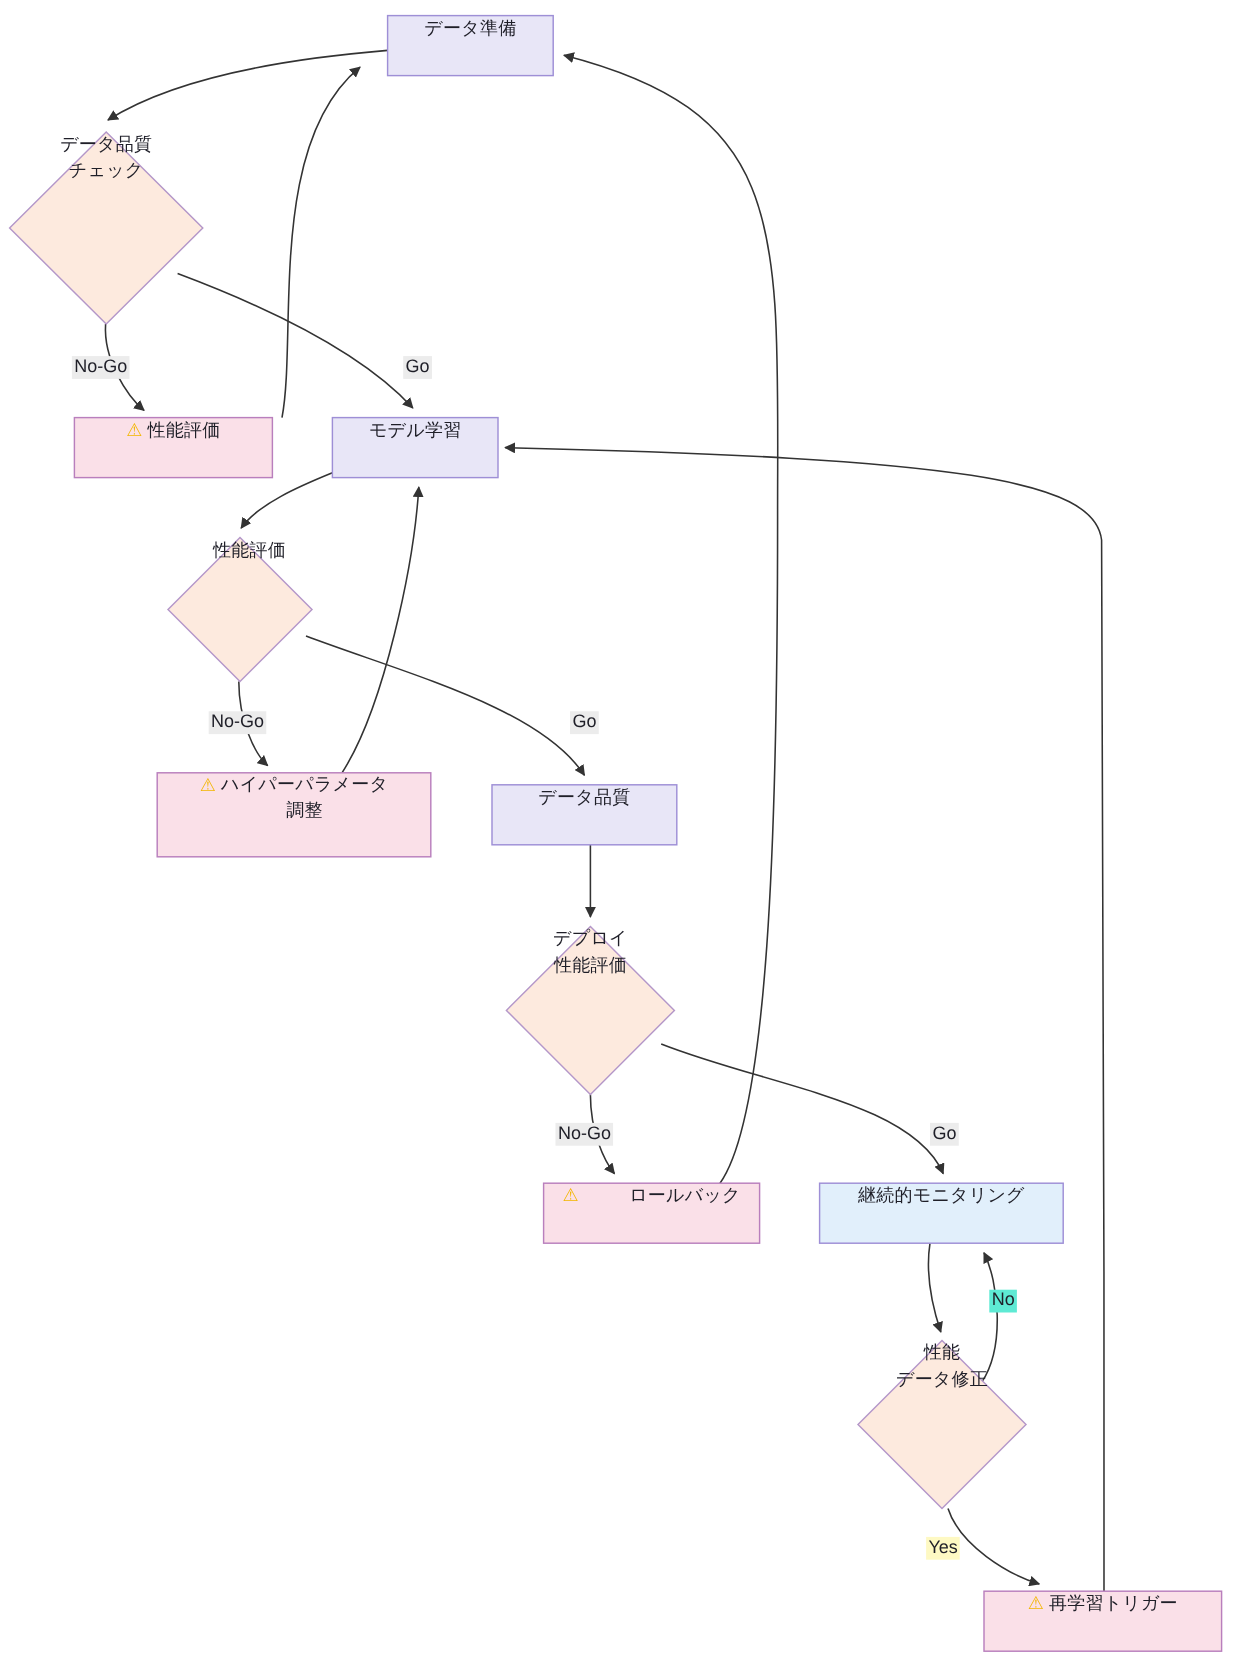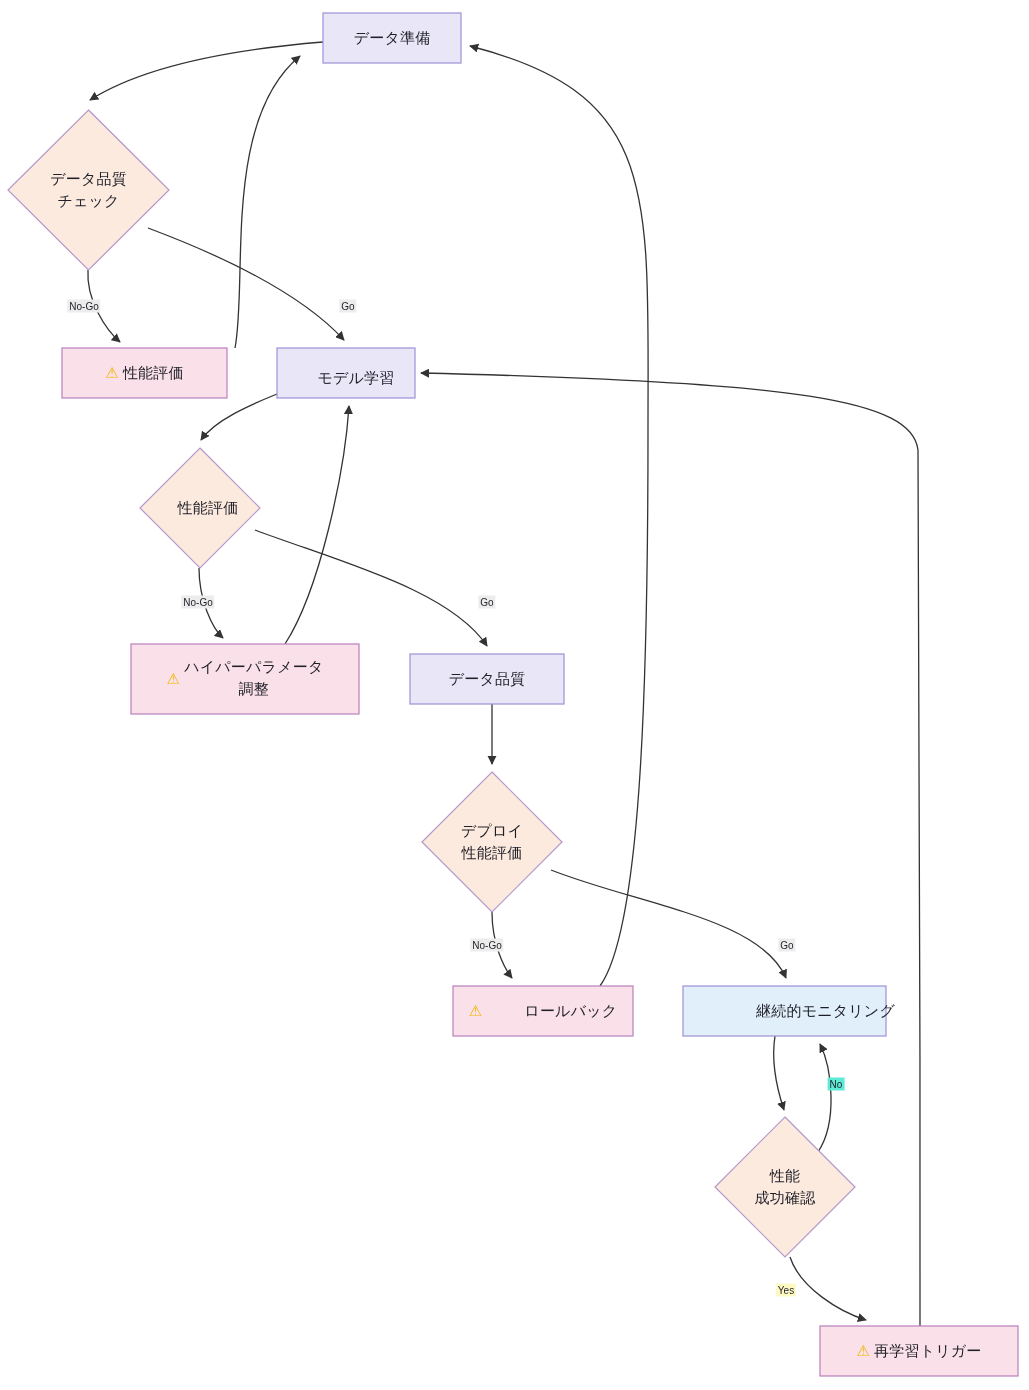--- a/index.html
+++ b/index.html
@@ -37,36 +37,35 @@
   }
   .node-shape-rect {
     stroke-width: 1.2;
   }
   .node-shape-diamond {
     stroke-width: 1.2;
   }
   .node-label {
     position: absolute;
     display: flex;
-    align-items: center;
     justify-content: center;
     text-align: center;
     color: #1f1f28;
     font-size: 15px;
     line-height: 1.45;
     white-space: pre-line;
     pointer-events: none;
     letter-spacing: 0.2px;
     border-radius: 24px;
   }
   .edge-label {
     position: absolute;
     background: #ececec;
     color: #1f1f28;
-    font-size: 10px;
+    font-size: 15px;
     line-height: 1.1;
     padding: 1px 2px;
     white-space: nowrap;
     transform: translate(-50%, -50%);
     text-align: center;
   }
   .warn-glyph {
     color: #f2b600;
     margin-right: 4px;
     font-size: 15px;
@@ -113,31 +112,31 @@
         <rect x="683" y="986" width="203" height="50" class="node-shape-rect" fill="#e1effb" stroke="#9e8fd6"></rect>
         <polygon points="785,1117 855,1187 785,1257 715,1187" class="node-shape-diamond" fill="#fdeade" stroke="#b497c9"></polygon>
         <rect x="820" y="1326" width="198" height="50" class="node-shape-rect" fill="#fae0e8" stroke="#b97fbd"></rect>
       </g>
   </svg>
   <div id="labels-layer">
       <div class="node-label" style="left: 323px; top: 13px; width: 138px; height: 50px;"><span style="white-space: pre-line;">データ準備</span></div>
       <div class="node-label" style="left: 8px; top: 110px; width: 161px; height: 160px;"><span style="white-space: pre-line;">データ品質
 チェック</span></div>
       <div class="node-label" style="left: 62px; top: 348px; width: 165px; height: 50px;"><span class="warn-glyph">⚠</span><span style="white-space: pre-line;">性能評価</span></div>
-      <div class="node-label" style="left: 277px; top: 348px; width: 138px; height: 59px; padding-left: 10px;"><span style="white-space: pre-line;">モデル学習</span></div>
+      <div class="node-label" style="left: 277px; top: 348px; width: 138px; height: 59px;"><span style="white-space: pre-line;">モデル学習</span></div>
       <div class="node-label" style="left: 140px; top: 448px; width: 120px; height: 120px;"><span style="white-space: pre-line; margin-left: 16px;">性能評価</span></div>
       <div class="node-label" style="left: 131px; top: 644px; width: 228px; height: 70px;"><span class="warn-glyph">⚠</span><span style="white-space: pre-line; font-family: Liberation Serif, serif;">ハイパーパラメータ
 調整</span></div>
       <div class="node-label" style="left: 410px; top: 654px; width: 154px; height: 50px;"><span style="white-space: pre-line;">データ品質</span></div>
       <div class="node-label" style="left: 422px; top: 772px; width: 140px; height: 140px;"><span style="white-space: pre-line;">デプロイ
 性能評価</span></div>
       <div class="node-label" style="left: 453px; top: 986px; width: 180px; height: 50px;"><span class="warn-glyph">⚠</span><span style="white-space: pre-line; margin-left: 38px;">ロールバック</span></div>
-      <div class="node-label" style="left: 683px; top: 986px; width: 203px; height: 50px; padding-left: 41px;"><span style="white-space: pre-line;">継続的モニタリング</span></div>
+      <div class="node-label" style="left: 683px; top: 986px; width: 203px; height: 50px;"><span style="white-space: pre-line;">継続的モニタリング</span></div>
       <div class="node-label" style="left: 715px; top: 1117px; width: 140px; height: 140px;"><span style="white-space: pre-line;">性能
-成功確認</span></div>
+データ修正</span></div>
       <div class="node-label" style="left: 820px; top: 1326px; width: 198px; height: 50px;"><span class="warn-glyph">⚠</span><span style="white-space: pre-line;">再学習トリガー</span></div>
       <div class="edge-label" style="left: 84px; top: 306px; background: rgb(236, 236, 236);">No-Go</div>
       <div class="edge-label" style="left: 348px; top: 306px; background: rgb(236, 236, 236);">Go</div>
       <div class="edge-label" style="left: 198px; top: 602px; background: rgb(236, 236, 236);">No-Go</div>
       <div class="edge-label" style="left: 487px; top: 602px; background: rgb(236, 236, 236);">Go</div>
       <div class="edge-label" style="left: 487px; top: 945px; background: rgb(236, 236, 236);">No-Go</div>
       <div class="edge-label" style="left: 787px; top: 945px; background: rgb(236, 236, 236);">Go</div>
       <div class="edge-label" style="left: 836px; top: 1084px; background: #5eead4;">No</div>
       <div class="edge-label" style="left: 786px; top: 1290px; background: #fef9c3;">Yes</div>
     </div>

